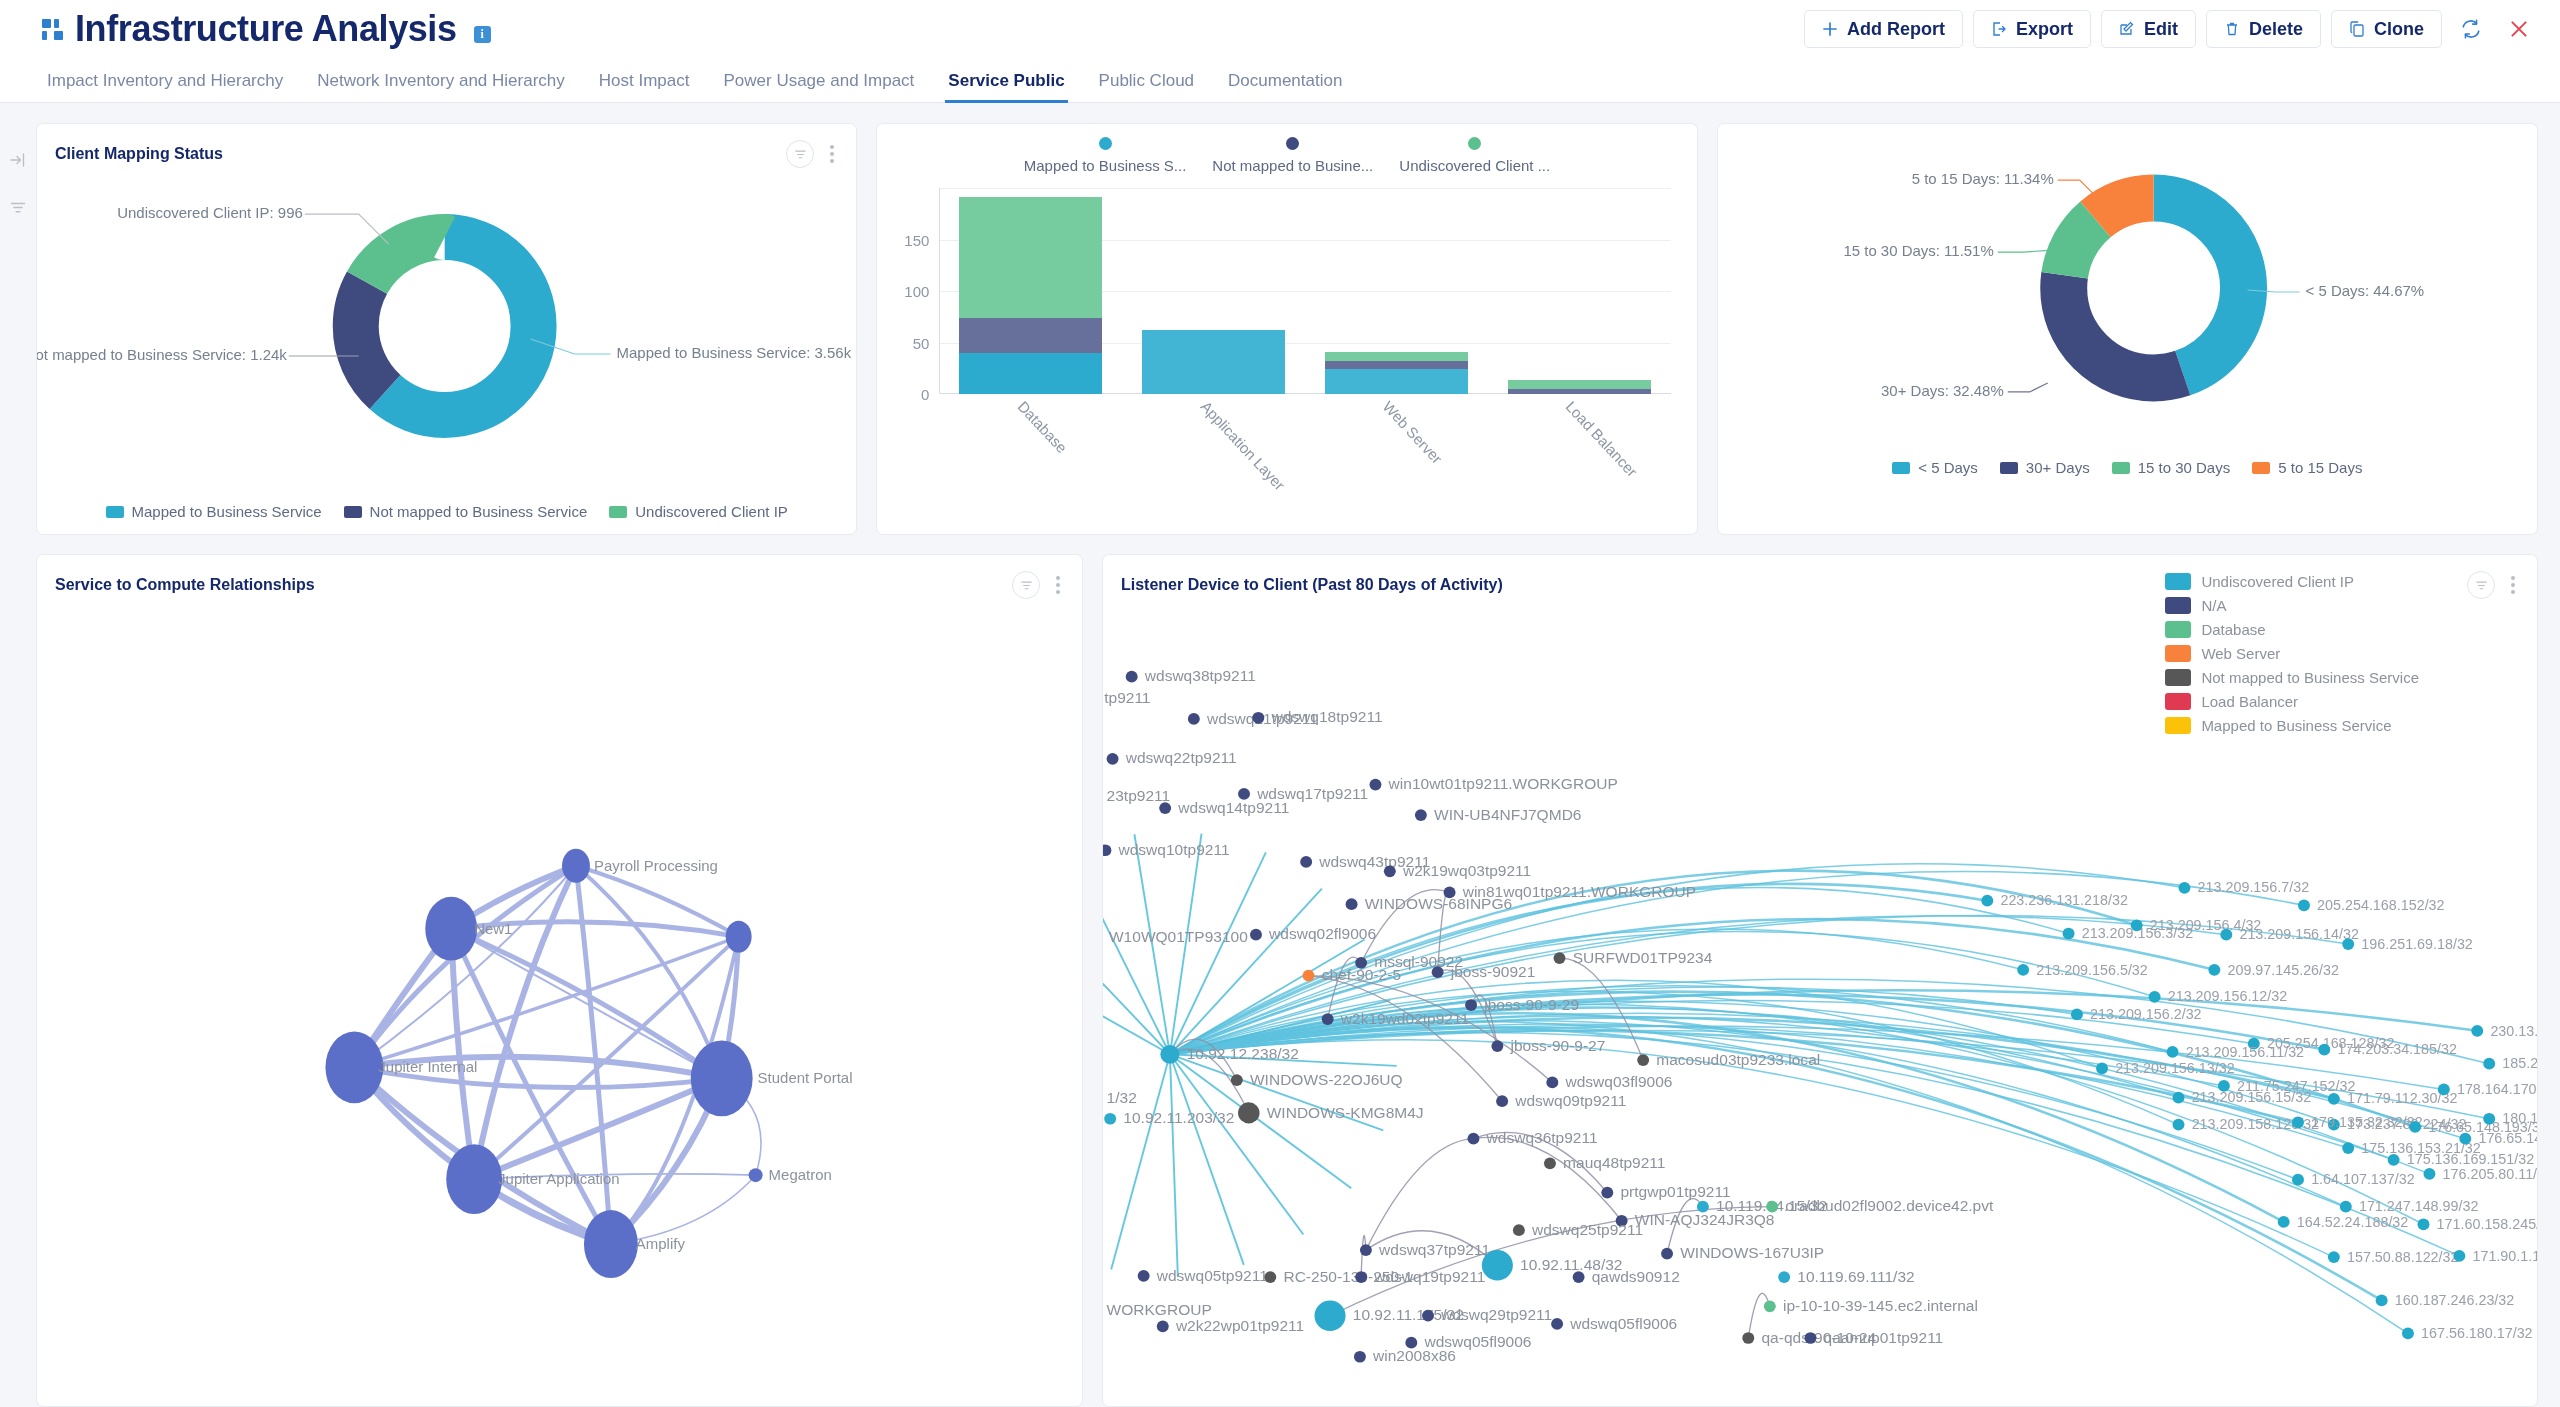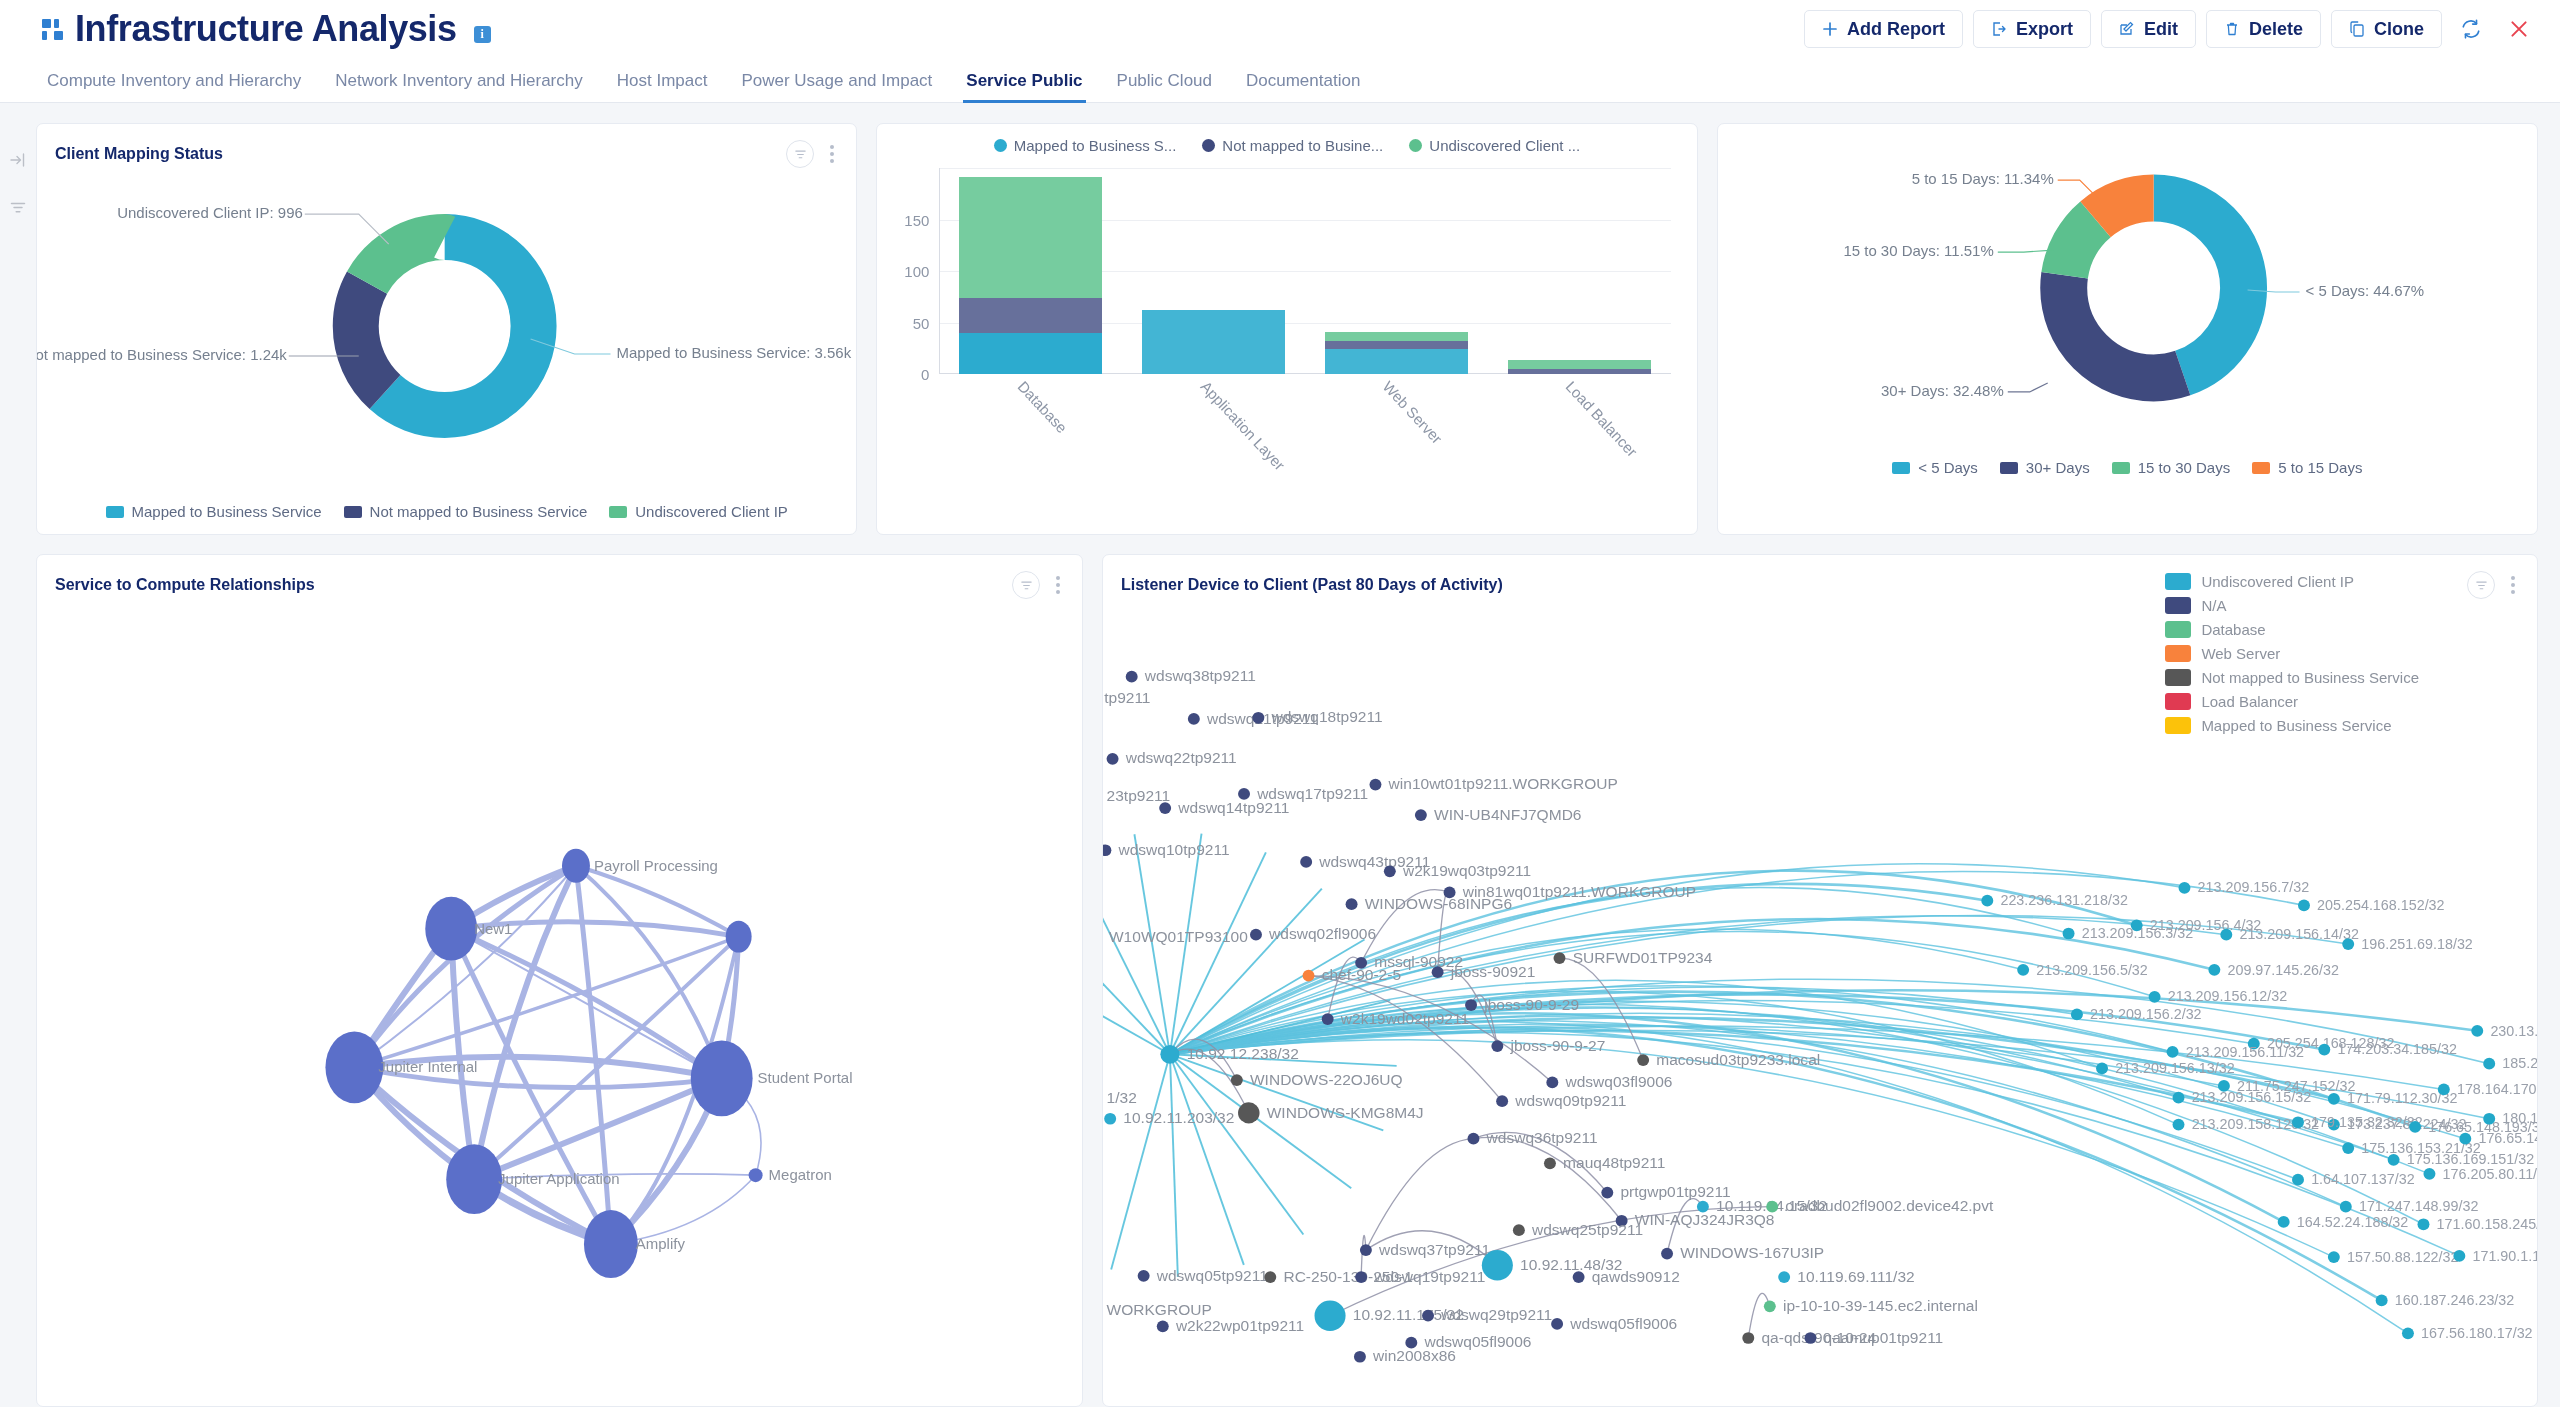--- a/index.html
+++ b/index.html
@@ -81,21 +81,21 @@
   .donut-wrap{ position:relative; width:100%; height:calc(100% - 42px); }
   .legend{
     position:absolute; left:0; right:0; bottom:16px; display:flex;
     justify-content:center; gap:22px; flex-wrap:wrap;
   }
   .leg{ display:flex; align-items:center; gap:8px; font-size:15px; color:#5e6a84; }
   .leg i{ width:18px;height:12px;border-radius:2px;display:block; }
 
   
   .bar-legend{ display:flex; justify-content:center; gap:26px; margin-top:13px; }
-  .bleg{ display:flex; align-items:center; gap:7px; font-size:15px; color:#5e6a84; white-space:nowrap;}
+  .bleg{ display:flex; align-items:center; gap:7px; font-size:15px; color:#5e6a84; white-space:nowrap;flex-direction:column;}
   .bleg i{ width:13px;height:13px;border-radius:50%;display:block; }
   .plot{ position:relative; margin:14px 26px 0 62px; height:206px; }
   .gl{ position:absolute; left:0; right:0; height:1px; background:#edeff3; }
   .ytk{ position:absolute; right:100%; margin-right:10px; transform:translateY(-50%); font-size:15px; color:#8d96a6; }
   .bars{ position:absolute; left:0; right:0; bottom:0; top:0; display:flex; gap:0; }
   .bcol{ flex:1; display:flex; align-items:flex-end; justify-content:center; position:relative; }
   .bstack{ width:78%; display:flex; flex-direction:column-reverse; }
   .bseg{ width:100%; }
   .xtk{
     position:absolute; top:100%; margin-top:8px; left:50%;
@@ -177,21 +177,21 @@
     </div>
     <div class="icon-only">
       <svg width="22" height="22" viewBox="0 0 20 20">
         <path d="M4 4l12 12M16 4 4 16" stroke="#e8434f" stroke-width="1.8" stroke-linecap="round"></path>
       </svg>
     </div>
   </div>
 </div>
 
 <div class="tabbar">
-  <div class="tab">Compute Inventory and Hierarchy</div>
+  <div class="tab">Impact Inventory and Hierarchy</div>
   <div class="tab">Network Inventory and Hierarchy</div>
   <div class="tab">Host Impact</div>
   <div class="tab">Power Usage and Impact</div>
   <div class="tab active">Service Public</div>
   <div class="tab">Public Cloud</div>
   <div class="tab">Documentation</div>
 </div>
 
 <div class="rail">
   <span class="rail-ic">

